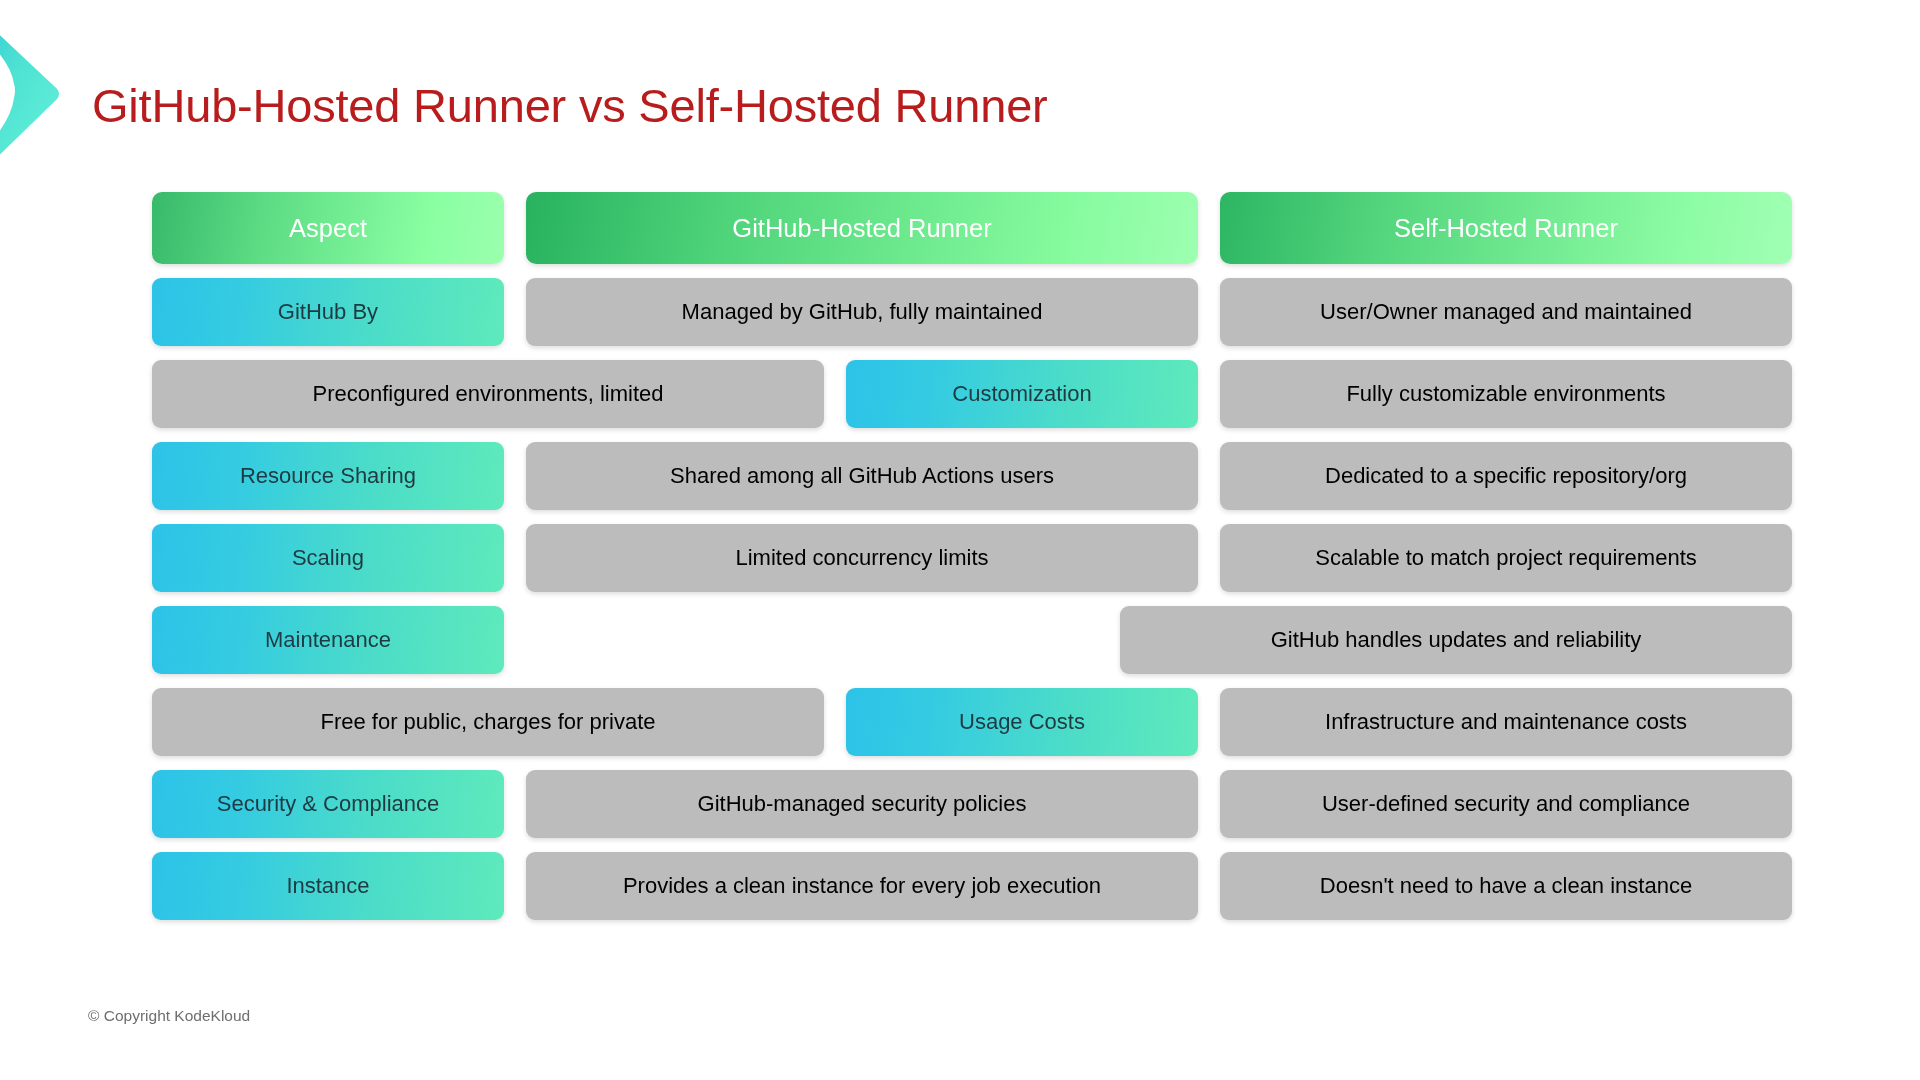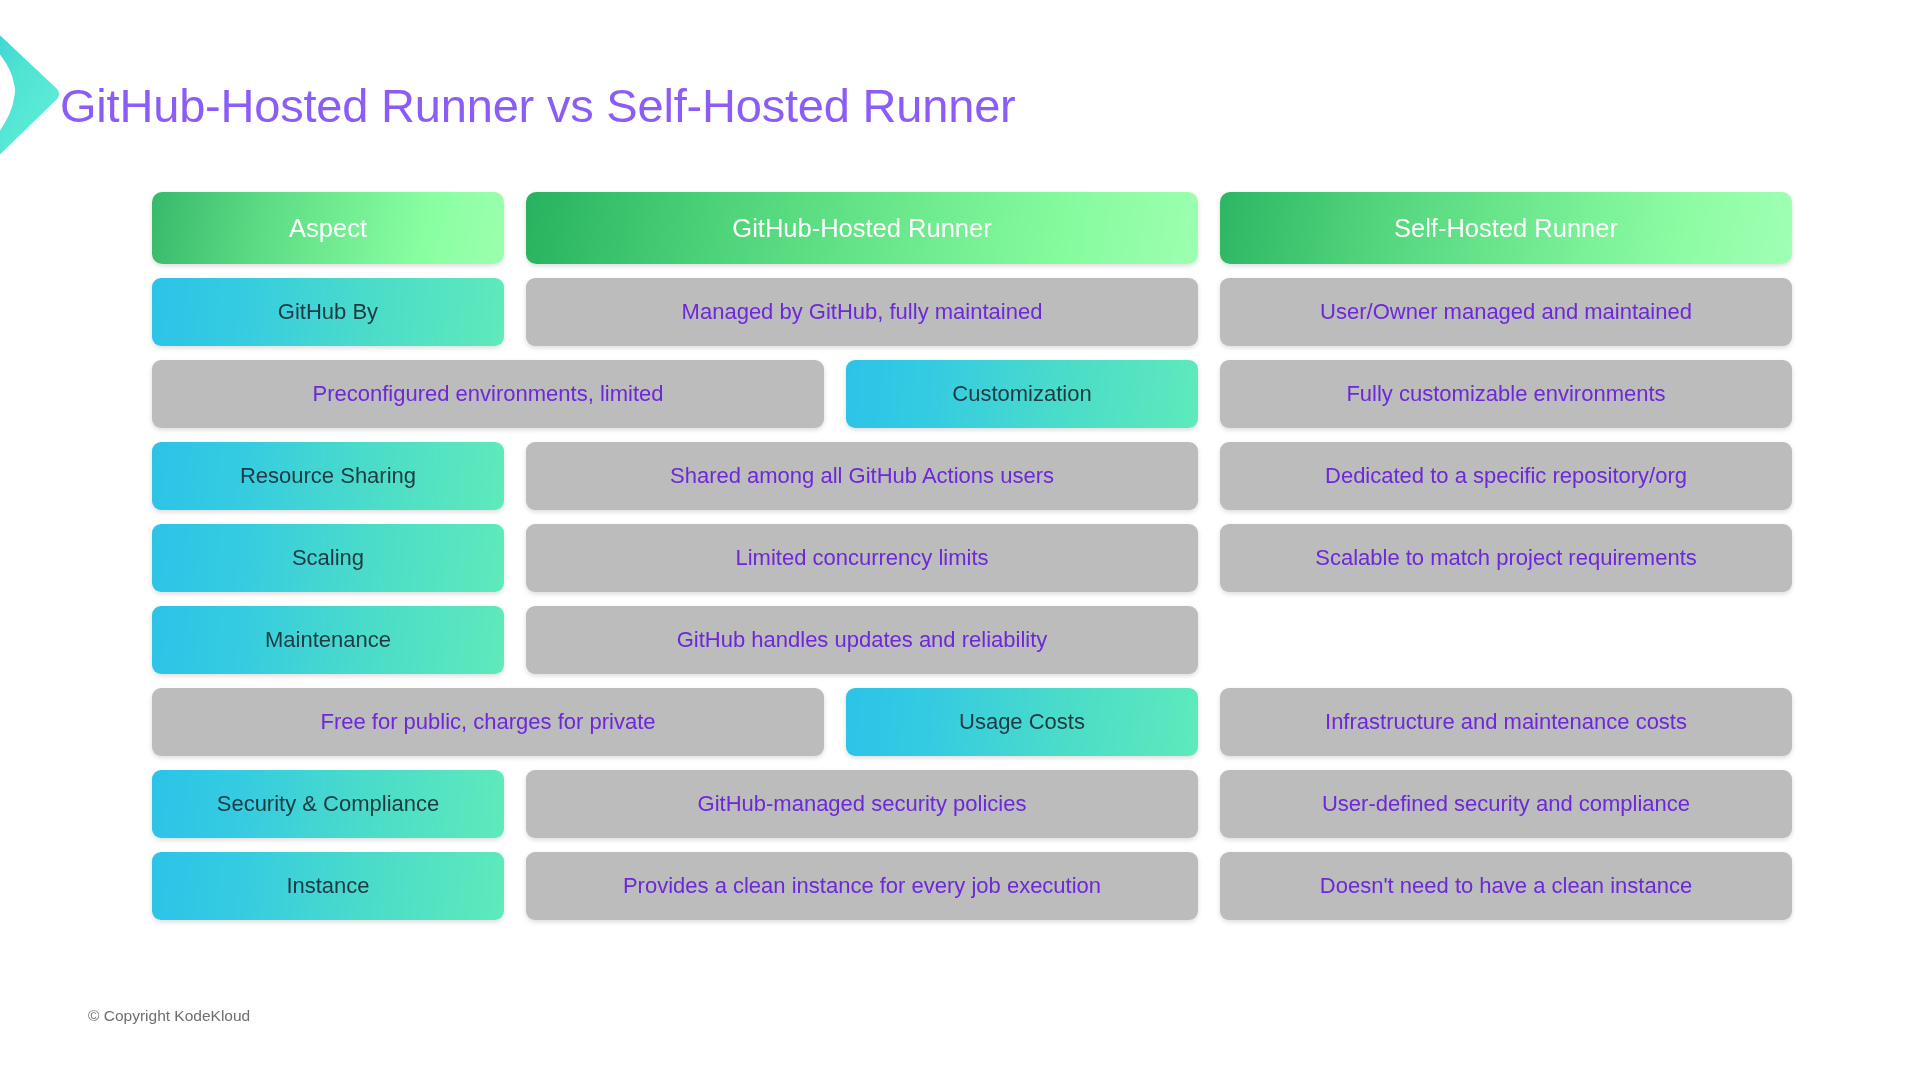--- a/index.html
+++ b/index.html
@@ -25,45 +25,46 @@
     left: -34px;
     top: 8px;
     width: 120px;
     height: 172px;
     pointer-events: none;
   }
 
   
   .slide-title {
     position: absolute;
-    left: 60px;
+    left: 92px;
     top: 78px;
     font-size: 47px;
     font-weight: 400;
-    color: #8b5cf6;
+    color: #b91c1c;
     letter-spacing: -0.2px;
     white-space: nowrap;
   }
 
   
   .table {
     position: absolute;
     left: 152px;
     top: 192px;
     width: 1640px;
     display: flex;
     flex-direction: column;
     gap: 14px;
   }
 
   .row {
     display: flex;
     align-items: stretch;
     gap: 22px;
     height: 68px;
+    justify-content: space-between;
   }
 
   .row.header-row { height: 72px; }
 
   .cell {
     display: flex;
     align-items: center;
     justify-content: center;
     text-align: center;
     border-radius: 9px;
@@ -97,21 +98,21 @@
   
   .cell.aspect {
     background: linear-gradient(95deg, #2cc3e8 0%, #34cbe2 24%, #4bdcc9 62%, #5eeabb 100%);
     color: #1f3a42;
     font-size: 22px;
   }
 
   
   .cell.data {
     background: #bcbcbc;
-    color: #6d28d9;
+    color: #000000;
     font-size: 22px;
   }
 
   
   .copyright {
     position: absolute;
     left: 88px;
     top: 1007px;
     font-size: 15.5px;
     color: #6e6e6e;

